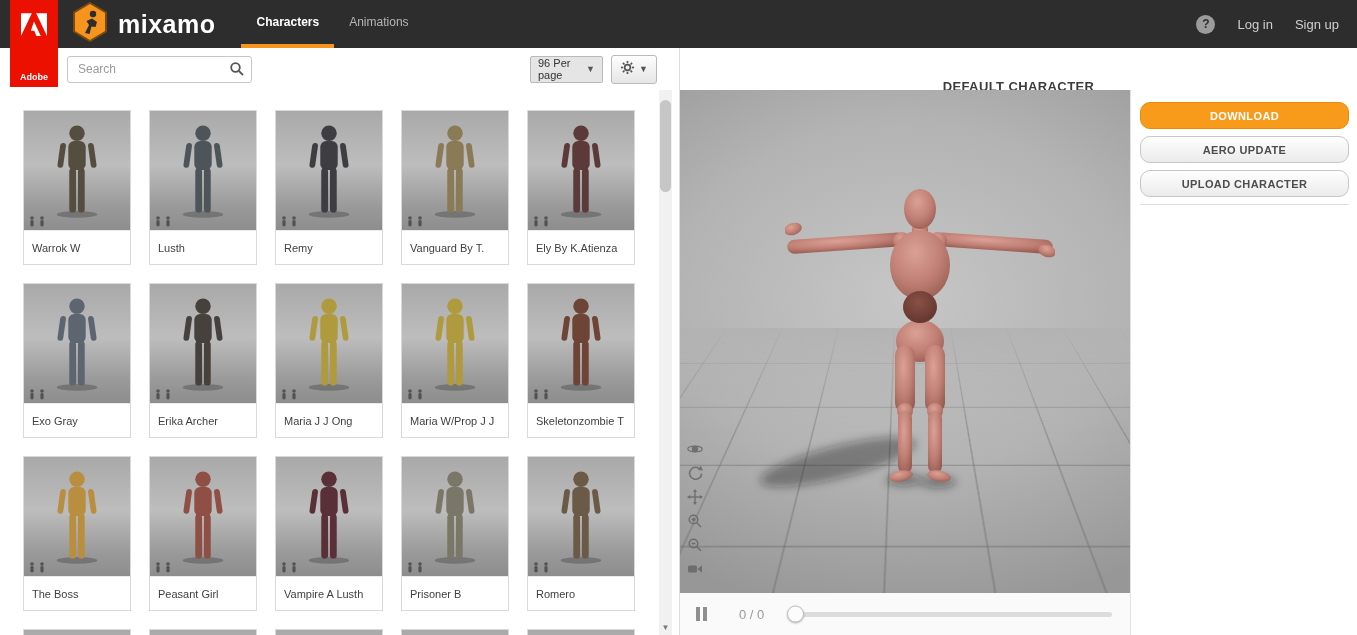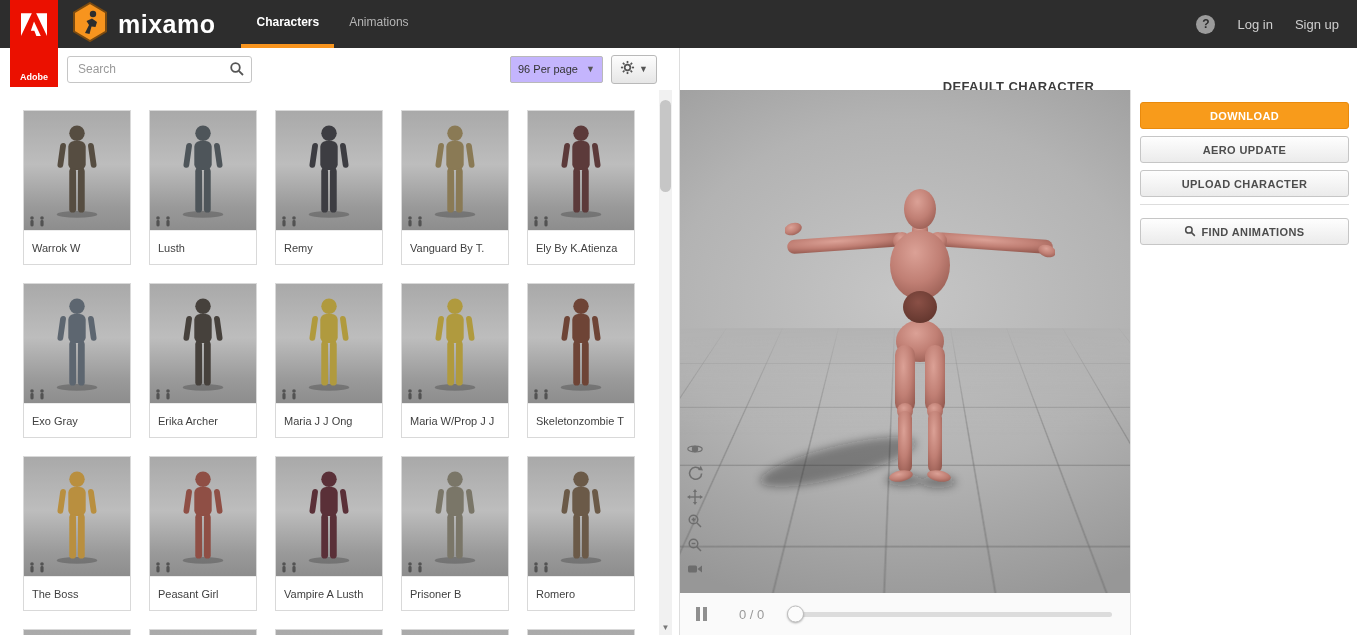--- a/index.html
+++ b/index.html
@@ -30,21 +30,21 @@
   .left-panel{position:absolute;left:0;top:48px;width:680px;height:587px;background:#fff;
               border-right:1px solid #ddd;box-sizing:border-box;overflow:hidden;}
   .panel-toolbar{height:42px;display:flex;align-items:center;
                  padding:0 22px 0 67px;box-sizing:border-box;}
   .search-wrap{position:relative;width:185px;text-decoration:underline;}
   .search-input{width:100%;height:27px;border:1px solid #c6c6c6;border-radius:3px;
                 padding:0 30px 0 10px;font-size:12px;box-sizing:border-box;color:#333;outline:none;}
   .search-input::placeholder{color:#9a9a9a;}
   .search-icon-btn{position:absolute;right:7px;top:5px;cursor:pointer;}
   .toolbar-right{margin-left:auto;display:flex;gap:8px;align-items:center;}
-  .per-page{width:93px;height:27px;border:1px solid #b9b9b9;border-radius:2px;background:#c4b5fd;
+  .per-page{width:73px;height:27px;border:1px solid #b9b9b9;border-radius:2px;background:#e5e5e5;
             display:flex;align-items:center;justify-content:space-between;padding:0 7px;
             font-size:11px;color:#333;box-sizing:border-box;cursor:pointer;}
   .caret{font-size:9px;color:#555;}
   .gear-btn{width:44px;height:27px;border:1px solid #b9b9b9;border-radius:3px;
             background:linear-gradient(#fdfdfd,#e6e6e6);display:flex;align-items:center;
             justify-content:center;gap:4px;cursor:pointer;}
 
   .char-grid{display:grid;grid-template-columns:repeat(5,108px);column-gap:18px;
              row-gap:18px;margin:20px 0 0 23px;}
   .char-card{width:108px;height:155px;border:1px solid #d9d9d9;box-sizing:border-box;
@@ -88,21 +88,21 @@
   .pause-btn{display:flex;gap:3px;cursor:pointer;}
   .pause-bar{width:4px;height:14px;background:#8f8f8f;}
   .frame-counter{font-size:13px;color:#9a9a9a;min-width:34px;margin-left:16px;}
   .timeline{flex:1;position:relative;height:5px;background:#dcdcdc;border-radius:3px;cursor:pointer;}
   .timeline-handle{position:absolute;left:-2px;top:50%;transform:translateY(-50%);width:15px;
                    height:15px;border-radius:50%;background:#fcfcfc;border:1px solid #bdbdbd;
                    box-shadow:0 1px 2px rgba(0,0,0,.25);cursor:pointer;}
 
   .sidebar{position:absolute;left:1130px;top:90px;right:0;bottom:0;background:#fff;
            border-left:1px solid #e2e2e2;padding:12px 8px 0 9px;box-sizing:border-box;}
-  .btn{width:100%;height:27px;border-radius:3px;display:flex;align-items:center;
+  .btn{width:100%;height:27px;border-radius:10px;display:flex;align-items:center;
        justify-content:center;gap:5px;font-size:11px;font-weight:bold;letter-spacing:.4px;
        margin-bottom:7px;cursor:pointer;box-sizing:border-box;}
   .btn-orange{background:#f89b1b;border:1px solid #e98a0d;color:#fff;}
   .btn-gray{background:linear-gradient(#fefefe,#ebebeb);border:1px solid #c6c6c6;color:#4d4d4d;}
   .sidebar-divider{border:none;border-top:1px solid #ddd;margin:7px 0 13px;}
 </style>
 </head>
 <body>
 
 <div class="topbar">
@@ -718,22 +718,13 @@
       <div class="timeline-handle"></div>
     </div>
   </div>
 </div>
 
 <div class="sidebar">
   <div class="btn btn-orange">DOWNLOAD</div>
   <div class="btn btn-gray">AERO UPDATE</div>
   <div class="btn btn-gray">UPLOAD CHARACTER</div>
   <hr class="sidebar-divider">
-  <div class="btn btn-gray">
-    <span>
-      <svg width="12" height="12" viewBox="0 0 16 16" fill="none" stroke="#4d4d4d" stroke-width="2">
-        <circle cx="6.5" cy="6.5" r="4.3"></circle>
-          <line x1="9.8" y1="9.8" x2="14.5" y2="14.5"></line>
-      </svg>
-    </span>
-    <span>FIND ANIMATIONS</span>
-  </div>
 </div>
 
 </body></html>

